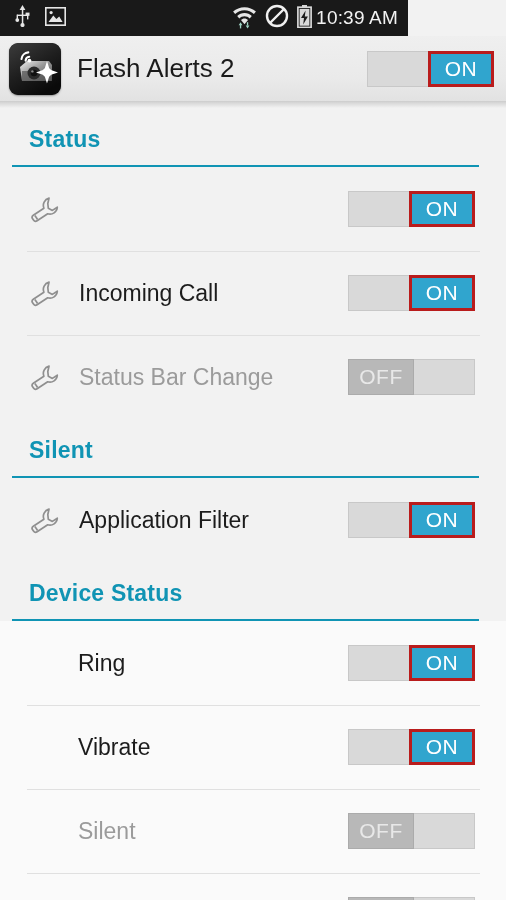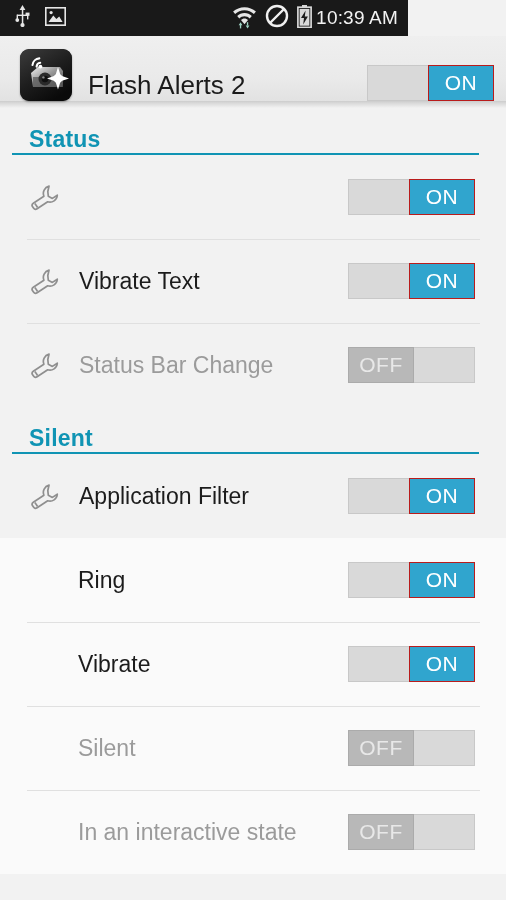--- a/index.html
+++ b/index.html
@@ -23,22 +23,22 @@
   .sb-icon { display:block; }
   .sb-clock {
     color:#f2f2f2; font-size:19px; letter-spacing:0.2px;
     margin-left:4px; white-space:nowrap;
   }
 
   
   .appbar {
     height:66px; width:506px;
     background:linear-gradient(to bottom,#efefef 0%,#eaeaea 65%,#e2e2e2 100%);
-    display:flex; align-items:flex-end;
-    padding:0 12px 0 20px;
+    display:flex; align-items:center;
+    padding:0 12px 0 9px;
     border-bottom:1px solid #cfcfcf;
     position:relative;
   }
   .app-icon {
     width:52px; height:52px; flex:0 0 52px;
     border-radius:9px; overflow:hidden;
     background:#2c2c2c;
     box-shadow:0 1px 2px rgba(0,0,0,.35);
   }
   .app-title {
@@ -61,21 +61,21 @@
     position:relative;
   }
 
   .section-header {
     padding:18px 27px 0 29px;
   }
   .section-title {
     font-size:23px; font-weight:bold;
     color:#1094b4;
     letter-spacing:.2px;
-    padding-bottom:0;
+    padding-bottom:12px;
   }
   .section-rule {
     height:2px; background:#1094b4;
     margin-left:-17px;
   }
 
   .rows { }
   .row {
     height:84px; width:506px;
     display:flex; align-items:center;
@@ -110,21 +110,21 @@
     position:relative;
     flex:0 0 127px;
   }
   .switch .thumb {
     position:absolute; top:-1px; height:36px; width:66px;
     display:flex; align-items:center; justify-content:center;
     font-size:21px; letter-spacing:.5px;
   }
   .switch.on .thumb {
     right:-1px;
-    background:#30a5ce; border:1px solid #b91c1c;
+    background:#30a5ce; border:3px solid #b91c1c;
     color:#ffffff;
   }
   .switch.off .thumb {
     left:-1px;
     background:#b8b8b8; border:1px solid #ababab;
     color:#e8e8e8;
   }
 </style>
 </head>
 <body>
@@ -256,21 +256,21 @@
       <div class="row">
         <div class="row-div"></div>
         <span class="wrench">
           <svg width="34" height="28" viewBox="0 0 34 28">
             <g fill="none" stroke="#8f8f8f" stroke-width="1.7" stroke-linejoin="round">
               <path d="M22.0 3.2 a7.4 7.4 0 0 0 -5.1 10.0 l-10.6 7.0 a2.6 2.6 0 0 0 -0.7 3.6 l0.9 1.3 a2.6 2.6 0 0 0 3.6 0.7 l10.6 -7.0 a7.4 7.4 0 0 0 9.6 -6.6 l-4.9 3.2 -4.1 -2.2 -0.5 -4.7 z"></path>
               <path d="M7.9 20.6 l2.7 4.0"></path>
             </g>
           </svg>
         </span>
-        <span class="row-label">Vibrate Text</span>
+        <span class="row-label">Incoming Call</span>
         <div class="switch on">
           <span class="thumb">ON</span>
         </div>
       </div>
       <div class="row disabled">
         <div class="row-div"></div>
         <span class="wrench">
           <svg width="34" height="28" viewBox="0 0 34 28">
             <g fill="none" stroke="#8f8f8f" stroke-width="1.7" stroke-linejoin="round">
               <path d="M22.0 3.2 a7.4 7.4 0 0 0 -5.1 10.0 l-10.6 7.0 a2.6 2.6 0 0 0 -0.7 3.6 l0.9 1.3 a2.6 2.6 0 0 0 3.6 0.7 l10.6 -7.0 a7.4 7.4 0 0 0 9.6 -6.6 l-4.9 3.2 -4.1 -2.2 -0.5 -4.7 z"></path>
@@ -297,20 +297,24 @@
               <path d="M7.9 20.6 l2.7 4.0"></path>
             </g>
           </svg>
         </span>
         <span class="row-label">Application Filter</span>
         <div class="switch on">
           <span class="thumb">ON</span>
         </div>
       </div>
     </div>
+    <div class="section-header">
+      <div class="section-title">Device Status</div>
+      <div class="section-rule"></div>
+    </div>
     <div class="rows">
       <div class="row light noicon">
         <span class="row-label">Ring</span>
         <div class="switch on">
           <span class="thumb">ON</span>
         </div>
       </div>
       <div class="row light noicon">
         <div class="row-div"></div>
         <span class="row-label">Vibrate</span>

